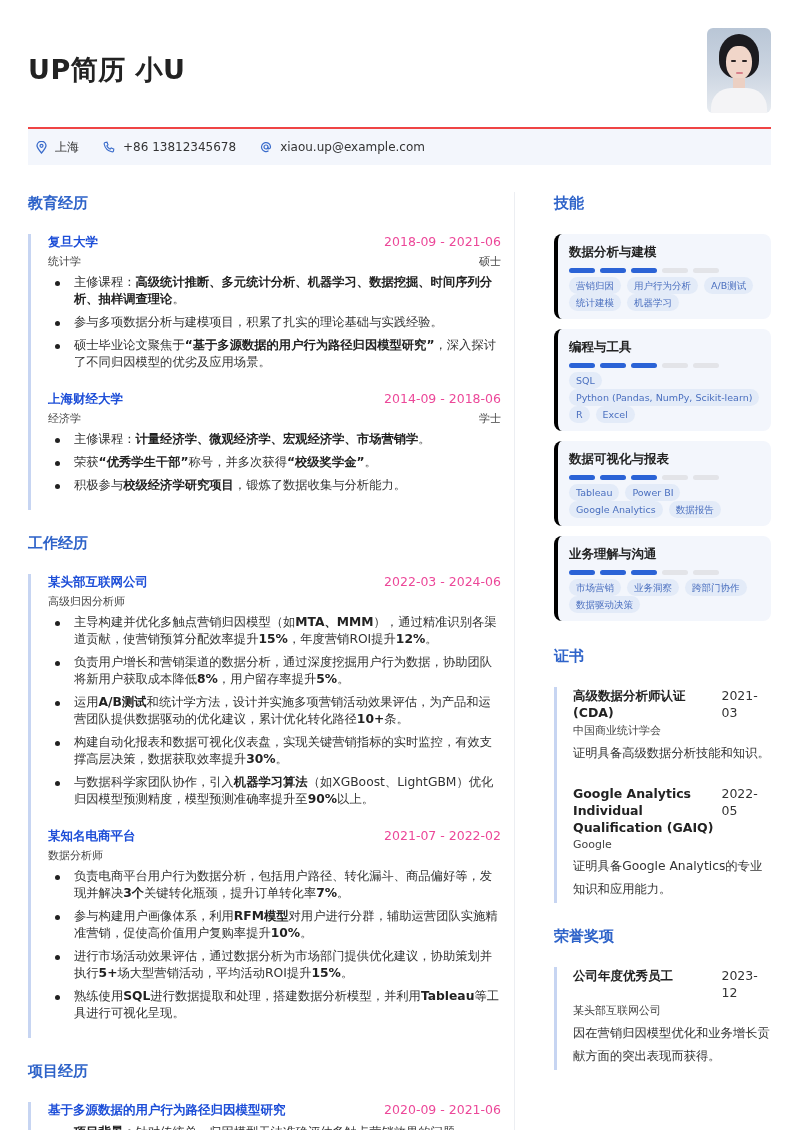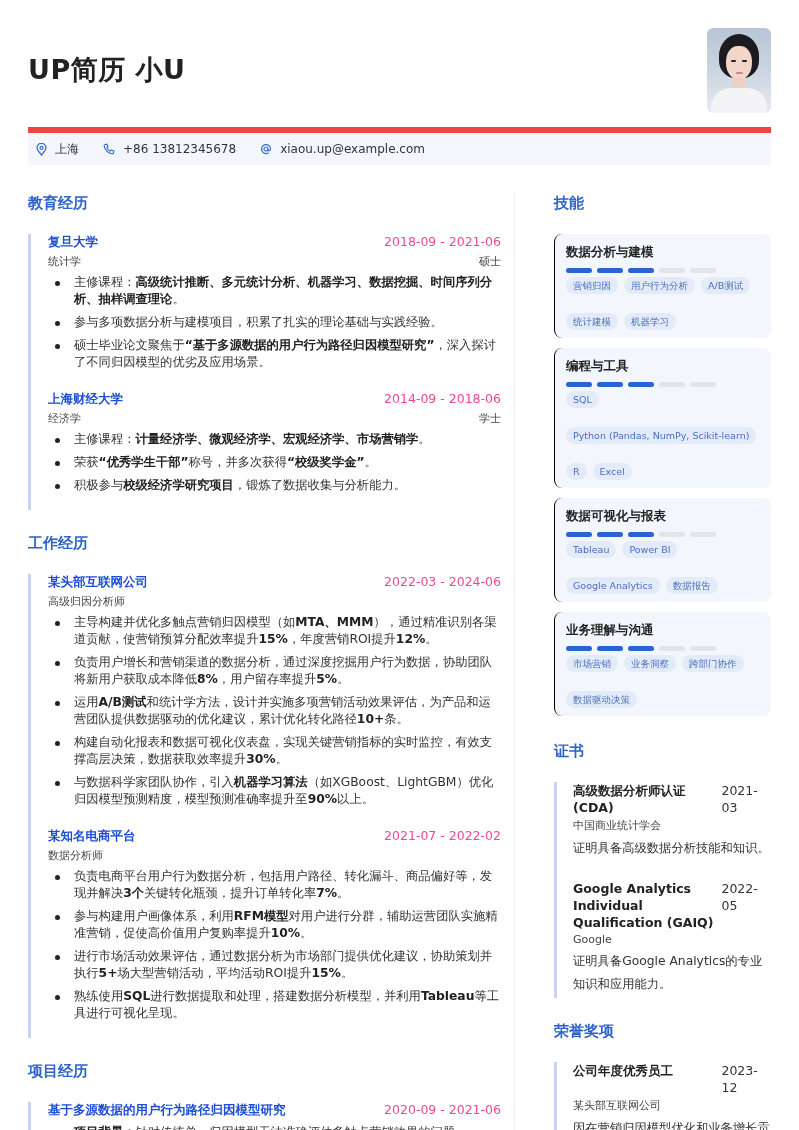--- a/index.html
+++ b/index.html
@@ -11,21 +11,21 @@
   .photo { position: absolute; right: 0; top: 28px; width: 64px; height: 85px; border-radius: 6px; overflow: hidden;
            background: linear-gradient(180deg, #b9c6d6 0%, #cdd6e2 55%, #e8ecf1 100%); }
   .photo .hair { position: absolute; left: 12px; top: 6px; width: 40px; height: 44px; border-radius: 50% 50% 40% 40%; background: #1c1b1f; }
   .photo .face { position: absolute; left: 19px; top: 18px; width: 26px; height: 34px; border-radius: 45% 45% 50% 50%; background: #f1d6c9; }
   .photo .eye1, .photo .eye2 { position: absolute; top: 32px; width: 5px; height: 2px; background: #2a2222; border-radius: 1px; }
   .photo .eye1 { left: 24px; } .photo .eye2 { left: 35px; }
   .photo .mouth { position: absolute; left: 29px; top: 44px; width: 7px; height: 2px; background: #d8808a; border-radius: 2px; }
   .photo .neck { position: absolute; left: 26px; top: 50px; width: 12px; height: 12px; background: #ecd0c3; }
   .photo .body { position: absolute; left: 4px; top: 60px; width: 56px; height: 30px; border-radius: 20px 20px 0 0; background: #f4f4f6; }
 
-  .contact-bar { position: absolute; left: 28px; top: 127px; width: 743px; height: 38px; background: #f3f6fc; border-top: 6px solid #ef4444; display: flex; align-items: center; padding-left: 8px; font-size: 12px; color: #333; }
+  .contact-bar { position: absolute; left: 28px; top: 127px; width: 743px; height: 38px; background: #f3f6fc; border-top: 2px solid #ef4444; display: flex; align-items: center; padding-left: 8px; font-size: 12px; color: #333; }
   .contact-item { display: flex; align-items: center; margin-right: 24px; }
   .contact-item svg { margin-right: 8px; }
 
   .divider-v { position: absolute; left: 514px; top: 192px; width: 1px; height: 938px; background: #eceef2; }
 
   .left { position: absolute; left: 28px; top: 190px; width: 473px; }
   .right { position: absolute; left: 554px; top: 190px; width: 217px; }
 
   .sec-title { font-size: 15px; font-weight: 600; color: #2e63c9; height: 26px; line-height: 26px; margin-bottom: 18px; }
 
@@ -34,26 +34,26 @@
   .entry + .entry { padding-top: 4px; }
   .entry-head { display: flex; justify-content: space-between; align-items: baseline; }
   .entry-title { font-size: 12.5px; font-weight: 700; color: #1d4ed8; }
   .entry-date { font-size: 12.5px; color: #ec4899; }
   .entry-sub { display: flex; justify-content: space-between; font-size: 11px; color: #444; margin-top: 3px; }
   .bullets { list-style: none; margin-top: 5px; }
   .bullets li { position: relative; padding-left: 26px; font-size: 12.3px; line-height: 17px; color: #333; margin-bottom: 6px; }
   .bullets li::before { content: ""; position: absolute; left: 7px; top: 7px; width: 5px; height: 5px; border-radius: 50%; background: #222; }
   .bullets b { font-weight: 700; color: #222; }
 
-  .skill-card { position: relative; background: #f3f6fc; border-radius: 8px; border-left: 1px solid #000000; padding: 10px 10px 8px 11px; margin-bottom: 10px; }
+  .skill-card { position: relative; background: #f3f6fc; border-radius: 8px; border-left: 4px solid #000000; padding: 10px 10px 8px 11px; margin-bottom: 10px; }
   .skill-name { font-size: 12.5px; font-weight: 700; color: #222; margin-bottom: 7px; }
   .bars { display: flex; gap: 5px; margin-bottom: 4px; }
   .bar { width: 26px; height: 5px; border-radius: 3px; background: #e3e4e8; }
   .bar.on { background: #2b63d6; }
-  .tags { display: flex; flex-wrap: wrap; gap: 19px 6px; }
+  .tags { display: flex; flex-wrap: wrap; gap: 0 6px; }
   .tag { font-size: 9.5px; color: #4a6fbf; background: #e3ebf8; border-radius: 10px; padding: 3px 7px; line-height: 11px; }
 
   .cert-group { border-left: 3px solid #c7d5f2; padding-left: 16px; margin-bottom: 20px; }
   .cert { padding-bottom: 20px; }
   .cert:last-child { padding-bottom: 2px; }
   .cert-head { display: flex; justify-content: space-between; align-items: flex-start; gap: 8px; }
   .cert-title { font-size: 12.5px; font-weight: 700; color: #222; width: 148px; line-height: 17px; }
   .cert-date { font-size: 12.5px; color: #333; line-height: 17px; }
   .cert-org { font-size: 11px; color: #444; margin-top: 2px; }
   .cert-desc { font-size: 12.3px; color: #333; line-height: 23px; margin-top: 4px; }

